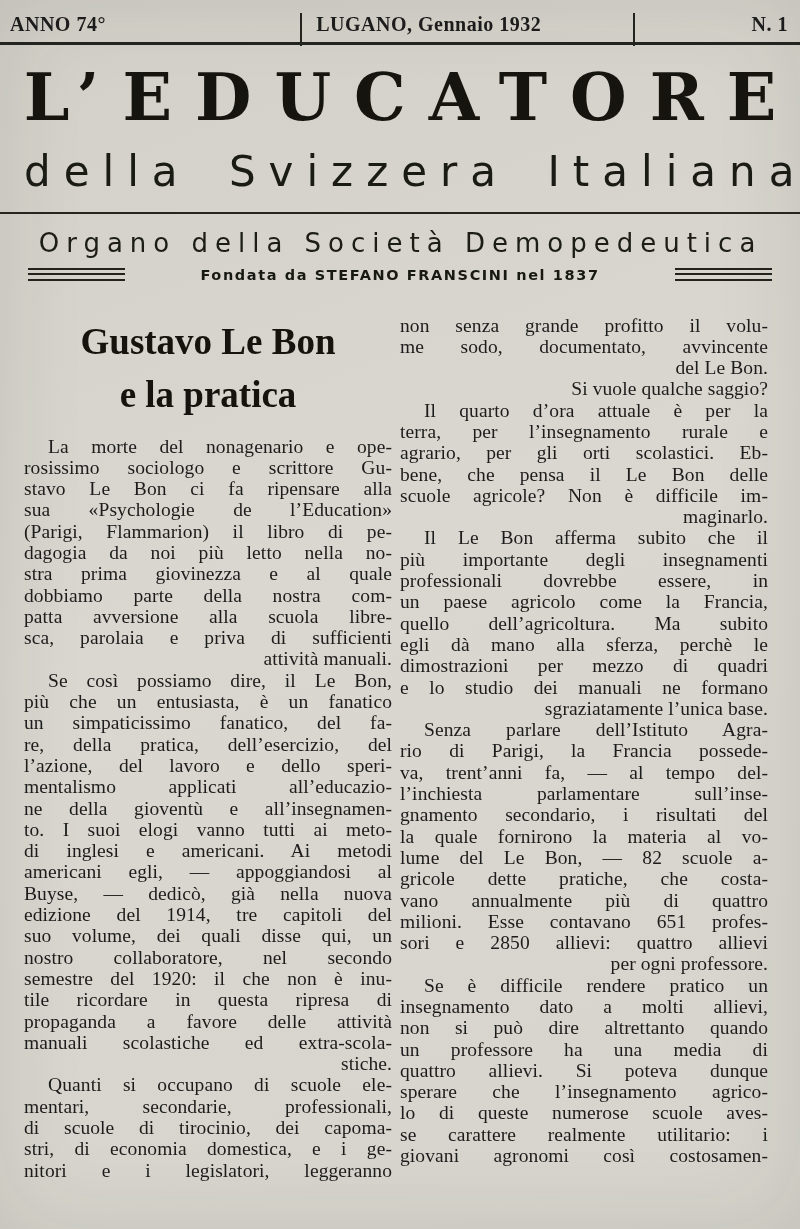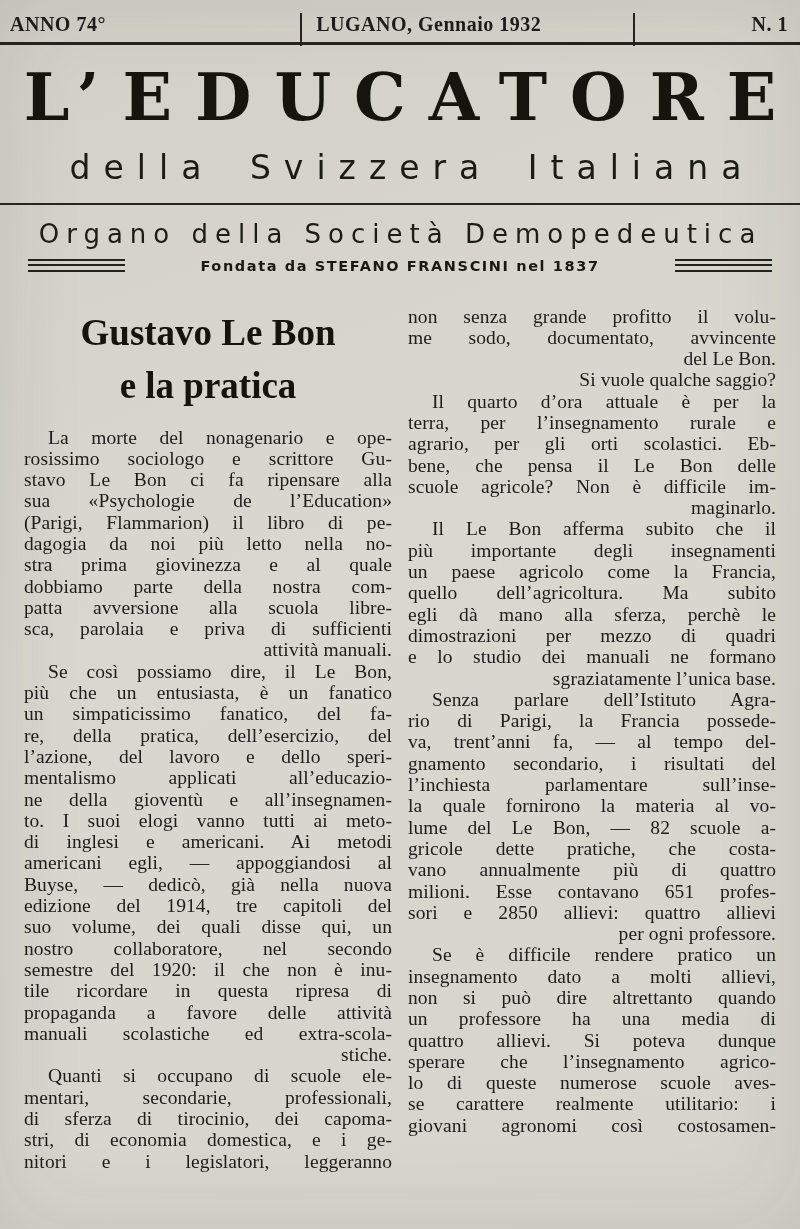--- a/index.html
+++ b/index.html
@@ -38,21 +38,21 @@
     font-weight: bold;
     font-size: 65px; line-height: 1;
     letter-spacing: 23px; padding-left: 23px;
     white-space: nowrap;
     color: #15140f;
   }
   .masthead-subtitle {
     margin-top: 21px;
     text-align: center;
     font-family: "DejaVu Sans", sans-serif;
-    font-size: 33px; line-height: 1;
+    font-size: 42px; line-height: 1;
     letter-spacing: 13px; word-spacing: 12px; padding-left: 24px;
     white-space: nowrap;
     color: #1b1b16;
   }
   .subtitle-rule { height: 2px; background: #26261f; margin-top: 19px; }
 
   
   .organ-line1 {
     margin-top: 16px;
     text-align: center;
@@ -71,21 +71,21 @@
     background: repeating-linear-gradient(to bottom, #23231e 0 2px, transparent 2px 5.5px);
   }
   .founder-text {
     font-family: "DejaVu Sans", sans-serif;
     font-weight: bold; font-size: 14.5px; letter-spacing: 1.6px;
     white-space: nowrap; color: #191914;
   }
 
   
   .article {
-    display: flex; gap: 16px;
+    display: flex; gap: 8px;
     padding: 0 24px; margin-top: 32px;
   }
   .col { width: 368px; }
   .article-title {
     font-family: "Liberation Serif", "DejaVu Serif", serif;
     font-weight: bold; font-size: 37px; line-height: 53px;
     text-align: center; margin: 0 0 15px 0;
     color: #14130e;
   }
   .block { margin: 0; }
@@ -162,21 +162,21 @@
           <div class="tline">nostro collaboratore, nel secondo</div>
           <div class="tline">semestre del 1920: il che non è inu-</div>
           <div class="tline">tile ricordare in questa ripresa di</div>
           <div class="tline">propaganda a favore delle attività</div>
           <div class="tline">manuali scolastiche ed extra-scola-</div>
           <div class="tline lastline">stiche.</div>
         </div>
         <div class="block">
           <div class="tline indent">Quanti si occupano di scuole ele-</div>
           <div class="tline">mentari, secondarie, professionali,</div>
-          <div class="tline">di sferza di tirocinio, dei capoma-</div>
+          <div class="tline">di scuole di tirocinio, dei capoma-</div>
           <div class="tline">stri, di economia domestica, e i ge-</div>
           <div class="tline">nitori e i legislatori, leggeranno</div>
         </div>
       </div>
     <div class="col">
         <div class="block">
           <div class="tline">non senza grande profitto il volu-</div>
           <div class="tline">me sodo, documentato, avvincente</div>
           <div class="tline lastline">del Le Bon.</div>
         </div>
@@ -187,33 +187,34 @@
           <div class="tline indent">Il quarto d’ora attuale è per la</div>
           <div class="tline">terra, per l’insegnamento rurale e</div>
           <div class="tline">agrario, per gli orti scolastici. Eb-</div>
           <div class="tline">bene, che pensa il Le Bon delle</div>
           <div class="tline">scuole agricole? Non è difficile im-</div>
           <div class="tline lastline">maginarlo.</div>
         </div>
         <div class="block">
           <div class="tline indent">Il Le Bon afferma subito che il</div>
           <div class="tline">più importante degli insegnamenti</div>
+          <div class="tline">professionali dovrebbe essere, in</div>
           <div class="tline">un paese agricolo come la Francia,</div>
           <div class="tline">quello dell’agricoltura. Ma subito</div>
           <div class="tline">egli dà mano alla sferza, perchè le</div>
           <div class="tline">dimostrazioni per mezzo di quadri</div>
           <div class="tline">e lo studio dei manuali ne formano</div>
           <div class="tline lastline">sgraziatamente l’unica base.</div>
         </div>
         <div class="block">
           <div class="tline indent">Senza parlare dell’Istituto Agra-</div>
           <div class="tline">rio di Parigi, la Francia possede-</div>
           <div class="tline">va, trent’anni fa, — al tempo del-</div>
+          <div class="tline">l’inchiesta parlamentare sull’inse-</div>
           <div class="tline">gnamento secondario, i risultati del</div>
-          <div class="tline">l’inchiesta parlamentare sull’inse-</div>
           <div class="tline">la quale fornirono la materia al vo-</div>
           <div class="tline">lume del Le Bon, — 82 scuole a-</div>
           <div class="tline">gricole dette pratiche, che costa-</div>
           <div class="tline">vano annualmente più di quattro</div>
           <div class="tline">milioni. Esse contavano 651 profes-</div>
           <div class="tline">sori e 2850 allievi: quattro allievi</div>
           <div class="tline lastline">per ogni professore.</div>
         </div>
         <div class="block">
           <div class="tline indent">Se è difficile rendere pratico un</div>

